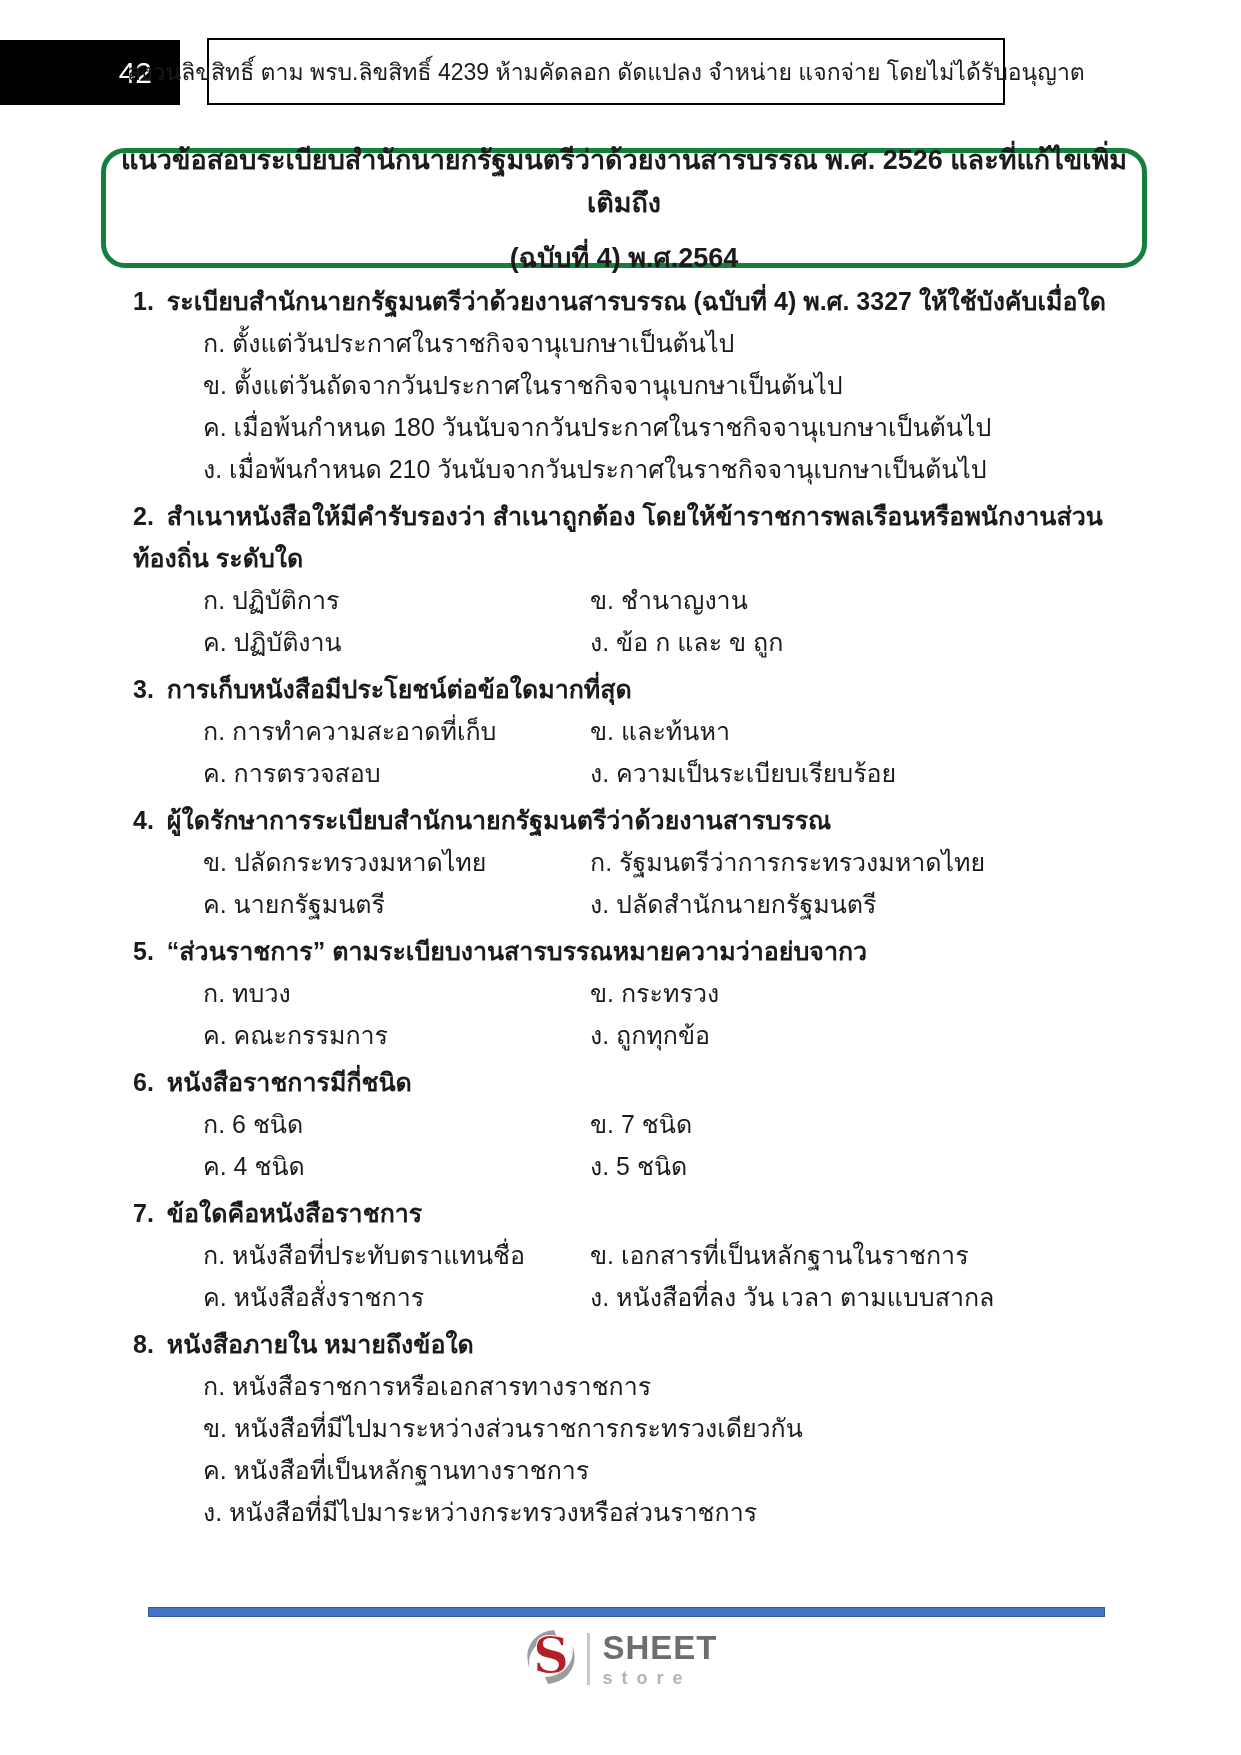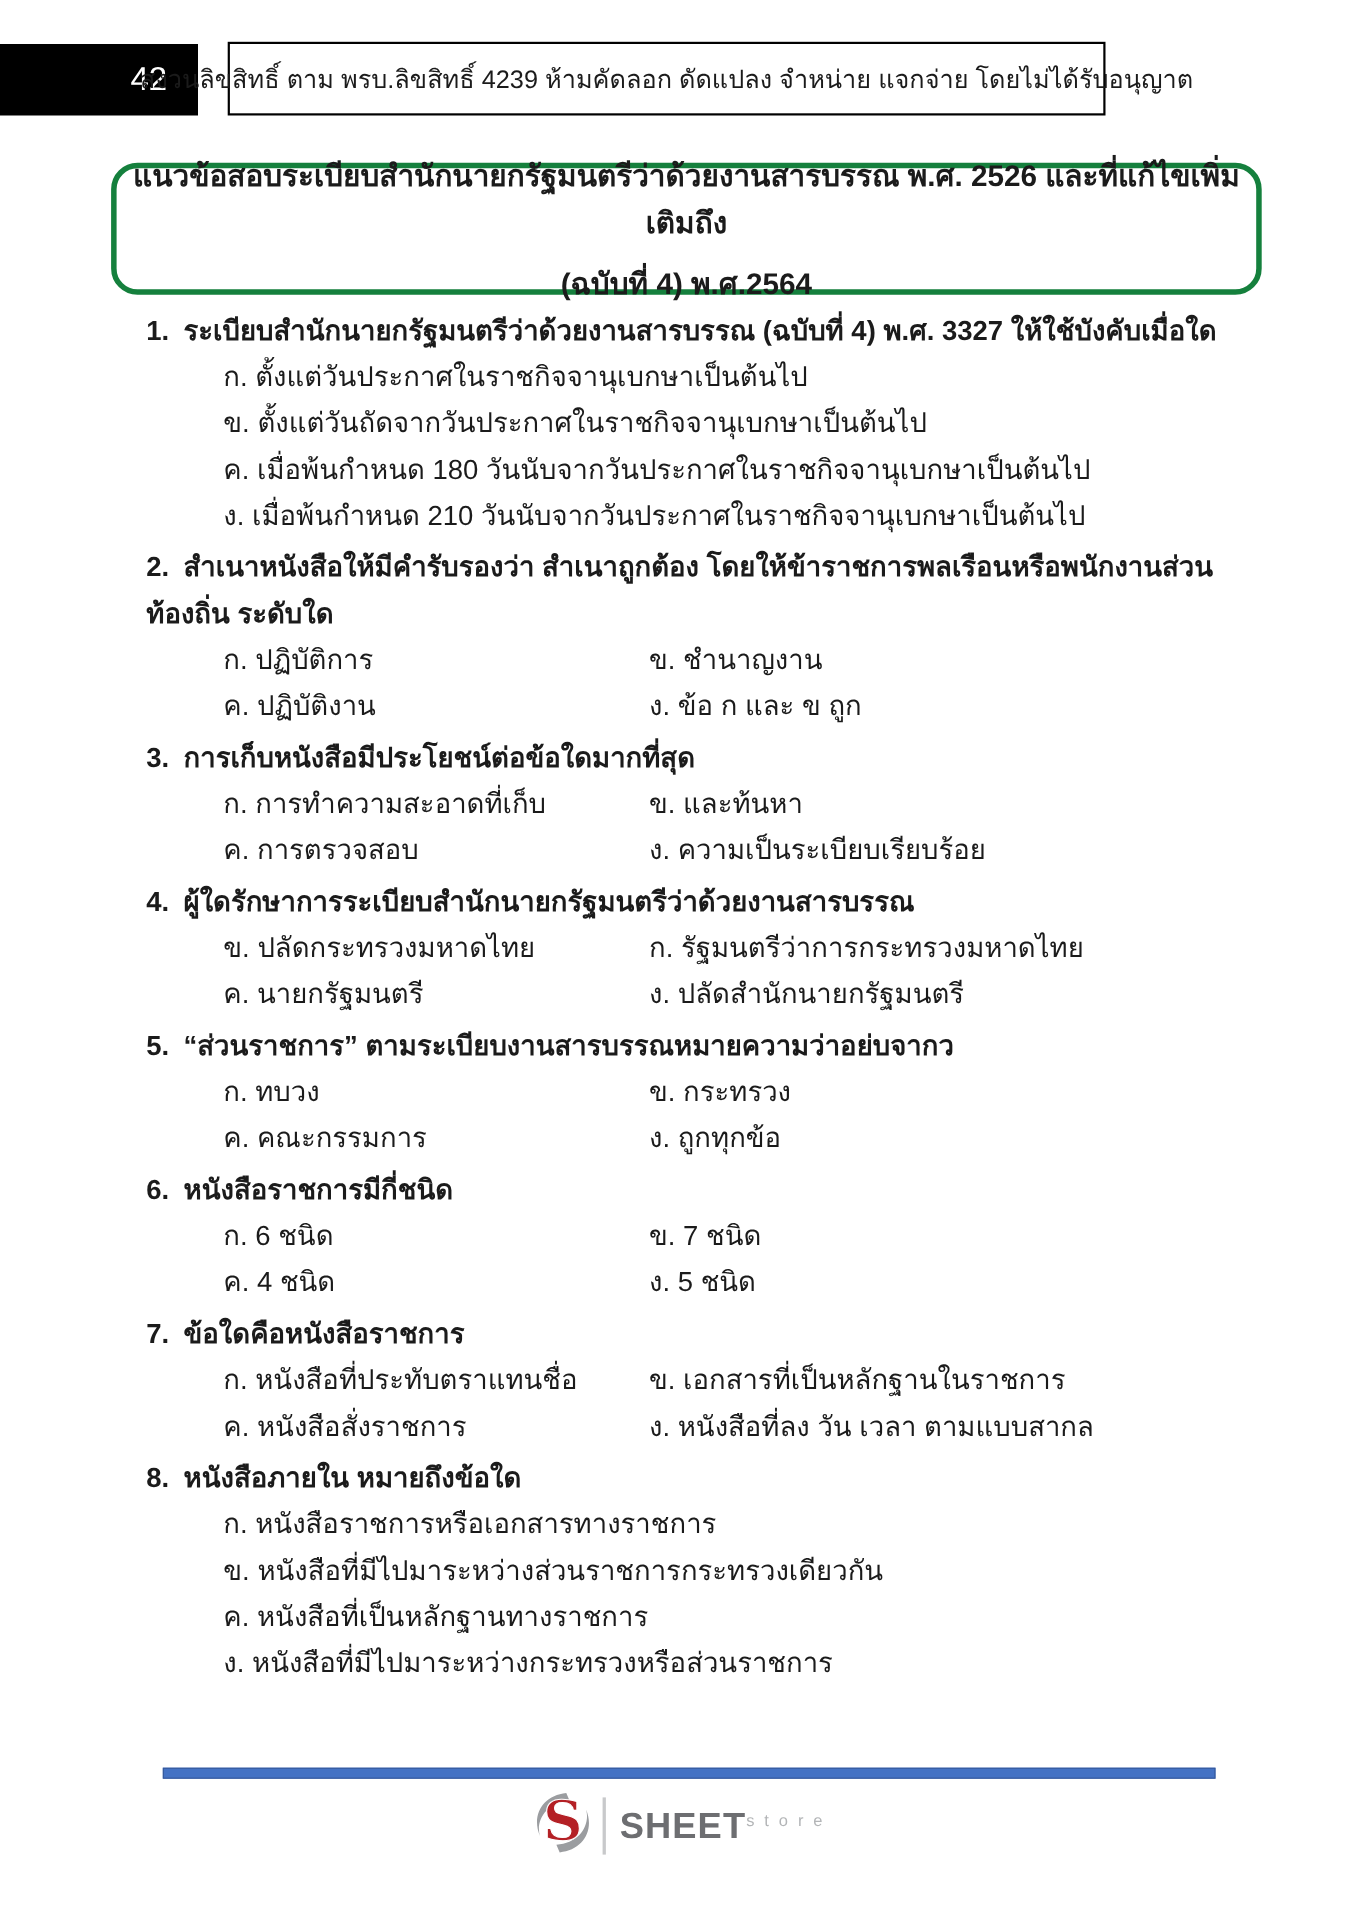--- a/index.html
+++ b/index.html
@@ -66,28 +66,28 @@
   }
   .logo {
     position:absolute; top:1628px; left:50%;
     transform:translateX(-50%);
     display:flex; align-items:center;
   }
   .logo-divider {
     width:3px; height:52px; background:#c8c9cb;
     margin:0 13px 0 9px;
   }
-  .brand-text { display:flex; }
+  .brand-text { display:flex; flex-direction:column; }
   .brand-name {
     font-size:33px; font-weight:bold; color:#6d6e71;
     letter-spacing:1px; line-height:1;
   }
   .brand-sub {
-    font-size:15px; color:#b3b5b7;
-    letter-spacing:9px; margin-top:5px; line-height:1;
+    font-size:18px; color:#b3b5b7;
+    letter-spacing:9px; margin-top:5px; line-height:1;font-weight:bold;
   }
 </style>
 </head>
 <body>
 
 <div class="pagenum-box">
   <span>42</span>
 </div>
 <div class="copyright-box">
   <span>สงวนลิขสิทธิ์ ตาม พรบ.ลิขสิทธิ์ 4239 ห้ามคัดลอก ดัดแปลง จำหน่าย แจกจ่าย โดยไม่ได้รับอนุญาต</span>

